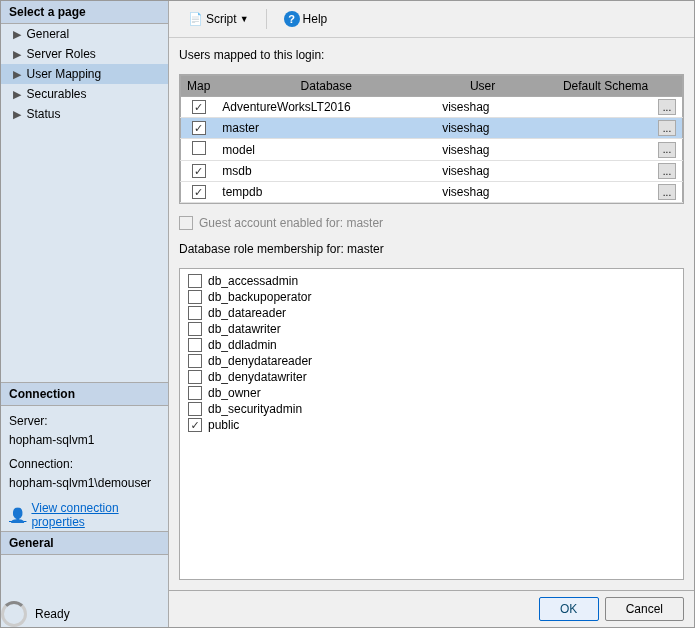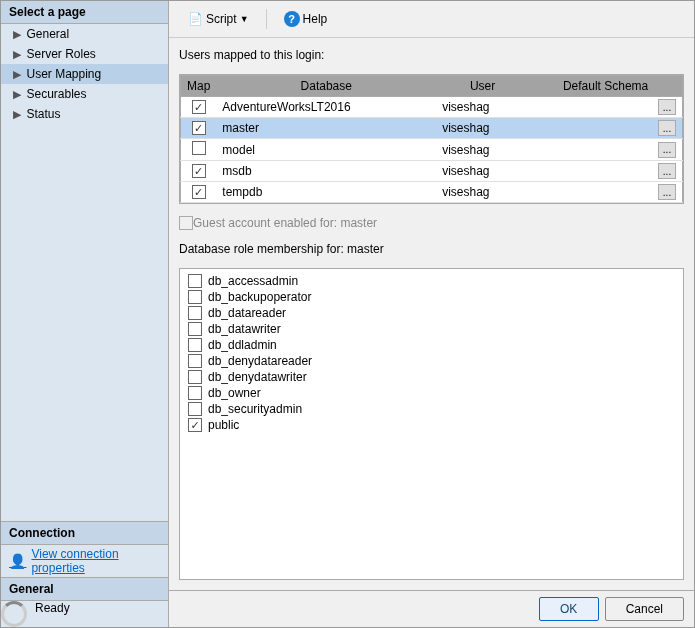--- a/index.html
+++ b/index.html
@@ -80,22 +80,23 @@
       gap: 5px;
       text-decoration: underline;
     }
 
     .progress-section {
       border-top: 1px solid #aaa;
     }
 
     .progress-content {
       display: flex;
-      align-items: flex-start;
+      align-items: center;
       gap: 8px;
+      margin-top: 46px;
     }
 
     .spinner-icon {
       width: 26px;
       height: 26px;
       border-radius: 50%;
       border: 3px solid #ccc;
       border-top-color: #888;
       flex-shrink: 0;
     }
@@ -217,21 +218,21 @@
       display: flex;
       align-items: center;
       justify-content: center;
       float: right;
     }
 
     
     .guest-account {
       display: flex;
       align-items: center;
-      gap: 0;
+      gap: 6px;
       color: #888;
       padding: 4px 0;
     }
 
     
     .role-section {
       border: 1px solid #aaa;
       background: #fff;
       padding: 4px;
       flex: 1;
@@ -309,20 +310,30 @@
           <span>Securables</span>
         </div>
         <div class="nav-item">
           <span class="nav-icon">▶</span>
           <span>Status</span>
         </div>
       </div>
 
       <div class="connection-section">
         <div class="section-header">Connection</div>
+        <div class="connection-info">
+          <div>
+            <span>Server:</span><br>
+            <span>hopham-sqlvm1</span>
+          </div>
+          <div style="margin-top:4px;">
+            <span>Connection:</span><br>
+            <span>hopham-sqlvm1\demouser</span>
+          </div>
+        </div>
         <div class="connection-link">
           <span style="font-size:14px;">👤</span>
           <span>View connection properties</span>
         </div>
       </div>
 
       <div class="progress-section">
         <div class="section-header">General</div>
         <div class="progress-content">
           <div class="spinner-icon"></div>

